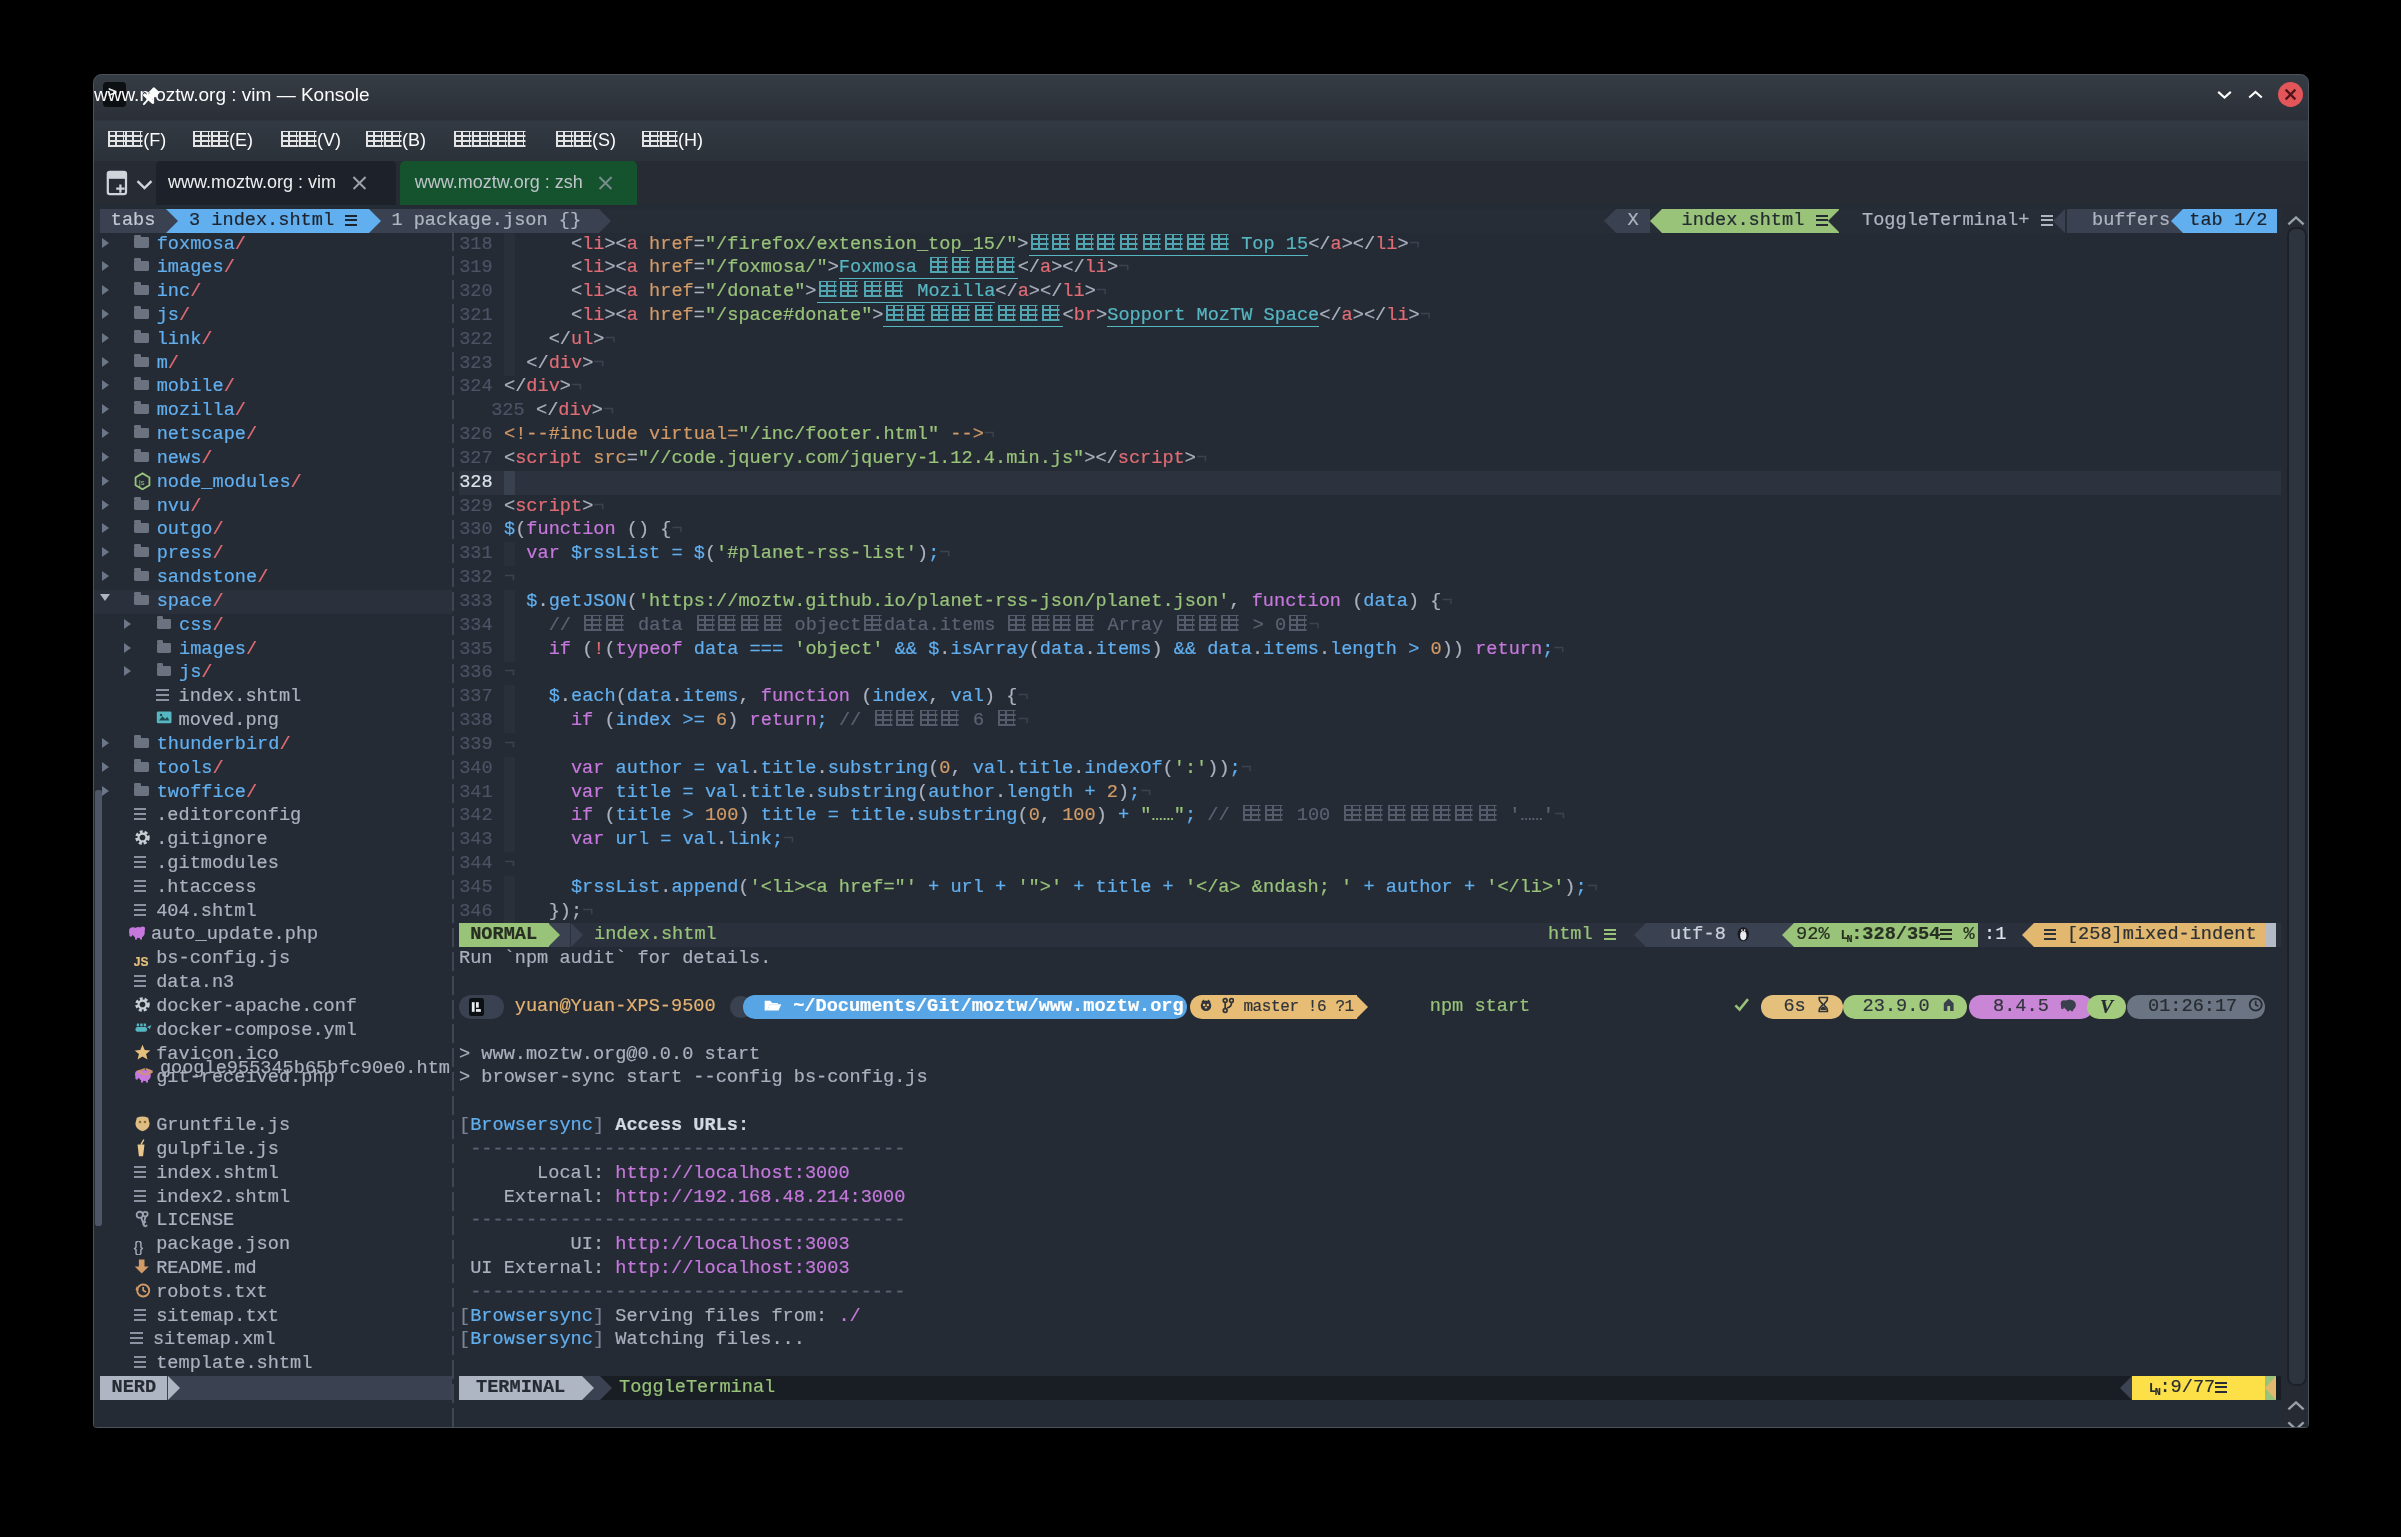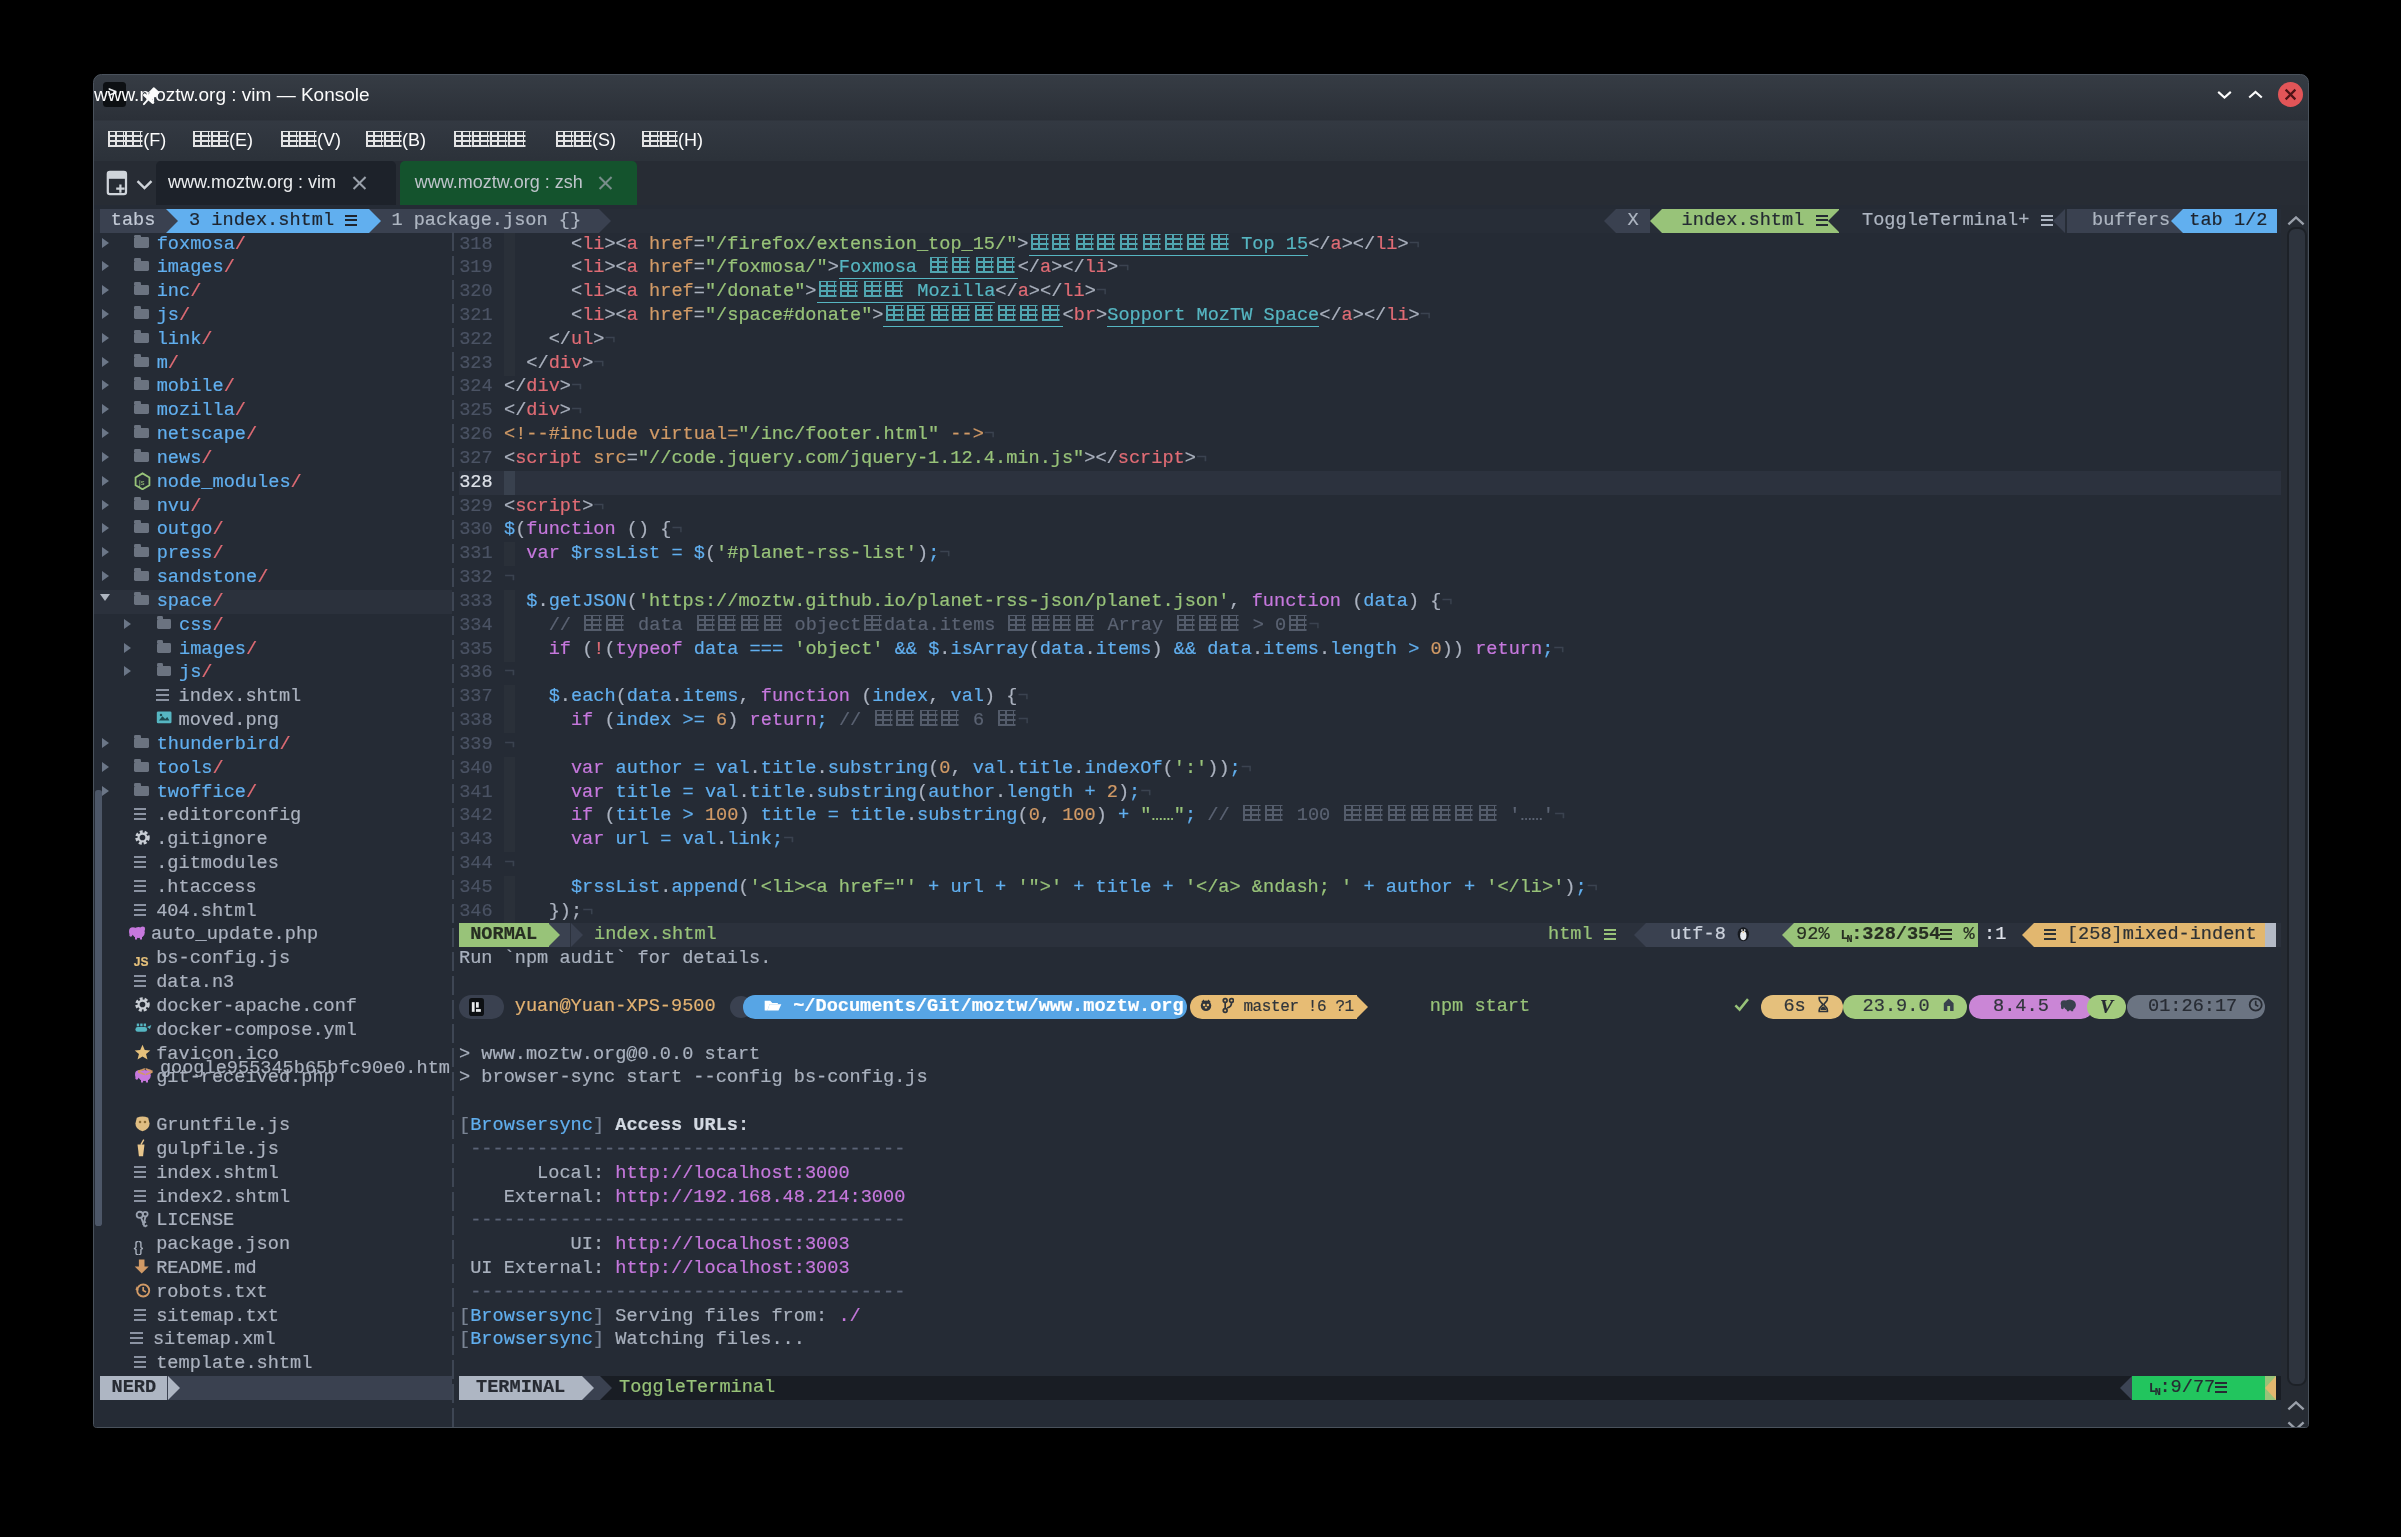--- a/index.html
+++ b/index.html
@@ -236,21 +236,21 @@
       <pre class="r" style="left:0;top:1100px;width:358px;padding-left:6.3px">   <span class="ic"><b class="flins"></b></span><span style="color:#abb2bf">sitemap.txt</span></pre>
       <pre class="r" style="left:0;top:1123px;width:358px;padding-left:3px">   <span class="ic"><b class="flins"></b></span><span style="color:#abb2bf">sitemap.xml</span></pre>
       <pre class="r" style="left:0;top:1147px;width:358px;padding-left:6.3px">   <span class="ic"><b class="flins"></b></span><span style="color:#abb2bf">template.shtml</span></pre>
       <pre class="code" style="top:27.5px;"><b class="g"></b><span class="ln">318</span>      <span class="fg">&lt;</span><span class="red">li</span><span class="fg">&gt;&lt;</span><span class="red">a</span><span class="org"> href</span><span class="fg">=</span><span class="grn">"/firefox/extension_top_15/"</span><span class="fg">&gt;</span><u class="cyn"><i class="cj" style="width:22.4px"></i><i class="cj" style="width:22.4px"></i><i class="cj" style="width:22.4px"></i><i class="cj" style="width:22.4px"></i><i class="cj" style="width:22.4px"></i><i class="cj" style="width:22.4px"></i><i class="cj" style="width:22.4px"></i><i class="cj" style="width:22.4px"></i><i class="cj" style="width:22.4px"></i> Top 15</u><span class="fg">&lt;/</span><span class="red">a</span><span class="fg">&gt;</span><span class="fg">&lt;/</span><span class="red">li</span><span class="fg">&gt;</span><span class="eol">¬</span></pre>
       <pre class="code" style="top:51px;"><b class="g"></b><span class="ln">319</span>      <span class="fg">&lt;</span><span class="red">li</span><span class="fg">&gt;&lt;</span><span class="red">a</span><span class="org"> href</span><span class="fg">=</span><span class="grn">"/foxmosa/"</span><span class="fg">&gt;</span><u class="cyn">Foxmosa <i class="cj" style="width:22.4px"></i><i class="cj" style="width:22.4px"></i><i class="cj" style="width:22.4px"></i><i class="cj" style="width:22.4px"></i></u><span class="fg">&lt;/</span><span class="red">a</span><span class="fg">&gt;</span><span class="fg">&lt;/</span><span class="red">li</span><span class="fg">&gt;</span><span class="eol">¬</span></pre>
       <pre class="code" style="top:75px;"><b class="g"></b><span class="ln">320</span>      <span class="fg">&lt;</span><span class="red">li</span><span class="fg">&gt;&lt;</span><span class="red">a</span><span class="org"> href</span><span class="fg">=</span><span class="grn">"/donate"</span><span class="fg">&gt;</span><u class="cyn"><i class="cj" style="width:22.4px"></i><i class="cj" style="width:22.4px"></i><i class="cj" style="width:22.4px"></i><i class="cj" style="width:22.4px"></i> Mozilla</u><span class="fg">&lt;/</span><span class="red">a</span><span class="fg">&gt;</span><span class="fg">&lt;/</span><span class="red">li</span><span class="fg">&gt;</span><span class="eol">¬</span></pre>
       <pre class="code" style="top:99px;"><b class="g"></b><span class="ln">321</span>      <span class="fg">&lt;</span><span class="red">li</span><span class="fg">&gt;&lt;</span><span class="red">a</span><span class="org"> href</span><span class="fg">=</span><span class="grn">"/space#donate"</span><span class="fg">&gt;</span><u class="cyn"><i class="cj" style="width:22.4px"></i><i class="cj" style="width:22.4px"></i><i class="cj" style="width:22.4px"></i><i class="cj" style="width:22.4px"></i><i class="cj" style="width:22.4px"></i><i class="cj" style="width:22.4px"></i><i class="cj" style="width:22.4px"></i><i class="cj" style="width:22.4px"></i></u><span class="fg">&lt;</span><span class="red">br</span><span class="fg">&gt;</span><u class="cyn">Sopport MozTW Space</u><span class="fg">&lt;/</span><span class="red">a</span><span class="fg">&gt;</span><span class="fg">&lt;/</span><span class="red">li</span><span class="fg">&gt;</span><span class="eol">¬</span></pre>
       <pre class="code" style="top:123px;"><b class="g"></b><span class="ln">322</span>    <span class="fg">&lt;/</span><span class="red">ul</span><span class="fg">&gt;</span><span class="eol">¬</span></pre>
       <pre class="code" style="top:147px;"><b class="g"></b><span class="ln">323</span>  <span class="fg">&lt;/</span><span class="red">div</span><span class="fg">&gt;</span><span class="eol">¬</span></pre>
       <pre class="code" style="top:170px;"><span class="ln">324</span><span class="fg">&lt;/</span><span class="red">div</span><span class="fg">&gt;</span><span class="eol">¬</span></pre>
-      <pre class="code" style="top:194px;"><span class="ln">325</span><span class="fg">&lt;/</span><span class="red">div</span><span class="fg">&gt;</span><span class="eol">¬</span></pre>
+      <pre class="code" style="top:194px;margin-left:32px;"><span class="ln">325</span><span class="fg">&lt;/</span><span class="red">div</span><span class="fg">&gt;</span><span class="eol">¬</span></pre>
       <pre class="code" style="top:218px;"><span class="ln">326</span><span class="org">&lt;!--#include virtual=</span><span class="grn">"/inc/footer.html"</span><span class="org"> --&gt;</span><span class="eol">¬</span></pre>
       <pre class="code" style="top:242px;"><span class="ln">327</span><span class="fg">&lt;</span><span class="red">script</span><span class="org"> src</span><span class="fg">=</span><span class="grn">"//code.jquery.com/jquery-1.12.4.min.js"</span><span class="fg">&gt;</span><span class="fg">&lt;/</span><span class="red">script</span><span class="fg">&gt;</span><span class="eol">¬</span></pre>
       <pre class="code" style="top:266px;background:#2c323e;width:1824px;"><b class="g" style="background:#39414e"></b><span class="ln" style="color:#dde1e8">328</span><span style="color:#252a33">¬</span></pre>
       <pre class="code" style="top:290px;"><span class="ln">329</span><span class="fg">&lt;</span><span class="red">script</span><span class="fg">&gt;</span><span class="eol">¬</span></pre>
       <pre class="code" style="top:313px;"><span class="ln">330</span><span class="blu">$</span><span class="fg">(</span><span class="pur">function</span><span class="fg"> () {</span><span class="eol">¬</span></pre>
       <pre class="code" style="top:337px;"><b class="g"></b><span class="ln">331</span>  <span class="pur">var</span> <span class="blu">$rssList</span> <span class="blu">=</span> <span class="blu">$</span><span class="fg">(</span><span class="grn">'#planet-rss-list'</span><span class="fg">)</span><span class="blu">;</span><span class="eol">¬</span></pre>
       <pre class="code" style="top:361px;"><span class="ln">332</span><span class="eol">¬</span></pre>
       <pre class="code" style="top:385px;"><b class="g"></b><span class="ln">333</span>  <span class="blu">$</span><span class="fg">.</span><span class="blu">getJSON</span><span class="fg">(</span><span class="grn">'https://moztw.github.io/planet-rss-json/planet.json'</span><span class="fg">,</span> <span class="pur">function</span> <span class="fg">(</span><span class="blu">data</span><span class="fg">) {</span><span class="eol">¬</span></pre>
       <pre class="code" style="top:409px;"><b class="g"></b><span class="ln">334</span>    <span class="com">// <i class="cj" style="width:22.4px"></i><i class="cj" style="width:22.4px"></i> data <i class="cj" style="width:22.4px"></i><i class="cj" style="width:22.4px"></i><i class="cj" style="width:22.4px"></i><i class="cj" style="width:22.4px"></i> object<i class="cj" style="width:22.4px"></i>data.items <i class="cj" style="width:22.4px"></i><i class="cj" style="width:22.4px"></i><i class="cj" style="width:22.4px"></i><i class="cj" style="width:22.4px"></i> Array <i class="cj" style="width:22.4px"></i><i class="cj" style="width:22.4px"></i><i class="cj" style="width:22.4px"></i> &gt; 0<i class="cj" style="width:22.4px"></i></span><span class="eol">¬</span></pre>
       <pre class="code" style="top:433px;"><b class="g"></b><span class="ln">335</span>    <span class="pur">if</span> <span class="fg">(</span><span class="red">!</span><span class="fg">(</span><span class="pur">typeof</span> <span class="blu">data</span> <span class="blu">===</span> <span class="grn">'object'</span> <span class="blu">&amp;&amp;</span> <span class="blu">$</span><span class="fg">.</span><span class="blu">isArray</span><span class="fg">(</span><span class="blu">data</span><span class="fg">.</span><span class="blu">items</span><span class="fg">)</span> <span class="blu">&amp;&amp;</span> <span class="blu">data</span><span class="fg">.</span><span class="blu">items</span><span class="fg">.</span><span class="blu">length</span> <span class="blu">&gt;</span> <span class="org">0</span><span class="fg">))</span> <span class="pur">return</span><span class="blu">;</span><span class="eol">¬</span></pre>
@@ -358,21 +358,21 @@
       <div class="seg" style="left:6.3px;top:1171px;width:352px;background:#3a4150"></div>
       <div class="seg" style="left:6.3px;top:1171px;width:67px;background:#aeb6c3;color:#272b33;font-weight:bold;padding-left:11.2px">NERD</div>
       <div class="tri trr" style="left:74px;top:1171px;border-left-color:#aeb6c3"></div>
       <div class="seg" style="left:365px;top:1171px;width:1824px;background:#191d24"></div>
       <div class="seg" style="left:488px;top:1171px;width:18px;background:#3a4150"></div>
       <div class="tri trr" style="left:506px;top:1171px;border-left-color:#3a4150"></div>
       <div class="seg" style="left:365px;top:1171px;width:123px;background:#aeb6c3;color:#272b33;font-weight:bold;padding-left:17px">TERMINAL</div>
       <div class="tri trr" style="left:488px;top:1171px;border-left-color:#aeb6c3"></div>
       <div class="seg" style="left:525px;top:1171px;color:#98c379">ToggleTerminal</div>
       <div class="tri trl" style="left:2026px;top:1171px;border-right-color:#3c4454"></div>
-      <div class="seg" style="left:2038px;top:1171px;width:133px;background:#22c55e;color:#272b33;padding-left:17px"><b style="font-size:12px;letter-spacing:-1.4px">L<sub>N</sub></b>:9/77<span class="lns"></span></div>
+      <div class="seg" style="left:2038px;top:1171px;width:133px;background:#fde047;color:#272b33;padding-left:17px"><b style="font-size:12px;letter-spacing:-1.4px">L<sub>N</sub></b>:9/77<span class="lns"></span></div>
       <div class="seg" style="left:2171px;top:1171px;width:11.2px;background:#98c379"></div>
       <div class="tri trl" style="left:2171px;top:1171px;border-right-color:#e2b76f;border-right-width:11.2px;border-top-width:12px;border-bottom-width:12px"></div>
       <div style="position:absolute;left:1.4px;top:585px;width:6.3px;height:436px;background:#4d5768;border-radius:2.8px"></div>
       <div id="sbar">
         <div class="sarr" style="top:5.6px"><svg width="18" height="9.8" style="vertical-align:0px" viewBox="0 0 26 14">
             <path d="M2 12 L13 2 L24 12" stroke="#9aa0aa" stroke-width="3.4" fill="none"></path>
           </svg></div>
         <div id="slid"></div>
         <div class="sarr" style="top:1191px"><svg width="18" height="9.8" style="vertical-align:0px" viewBox="0 0 26 14">
             <path d="M2 12 L13 2 L24 12" stroke="#9aa0aa" stroke-width="3.4" fill="none"></path>

